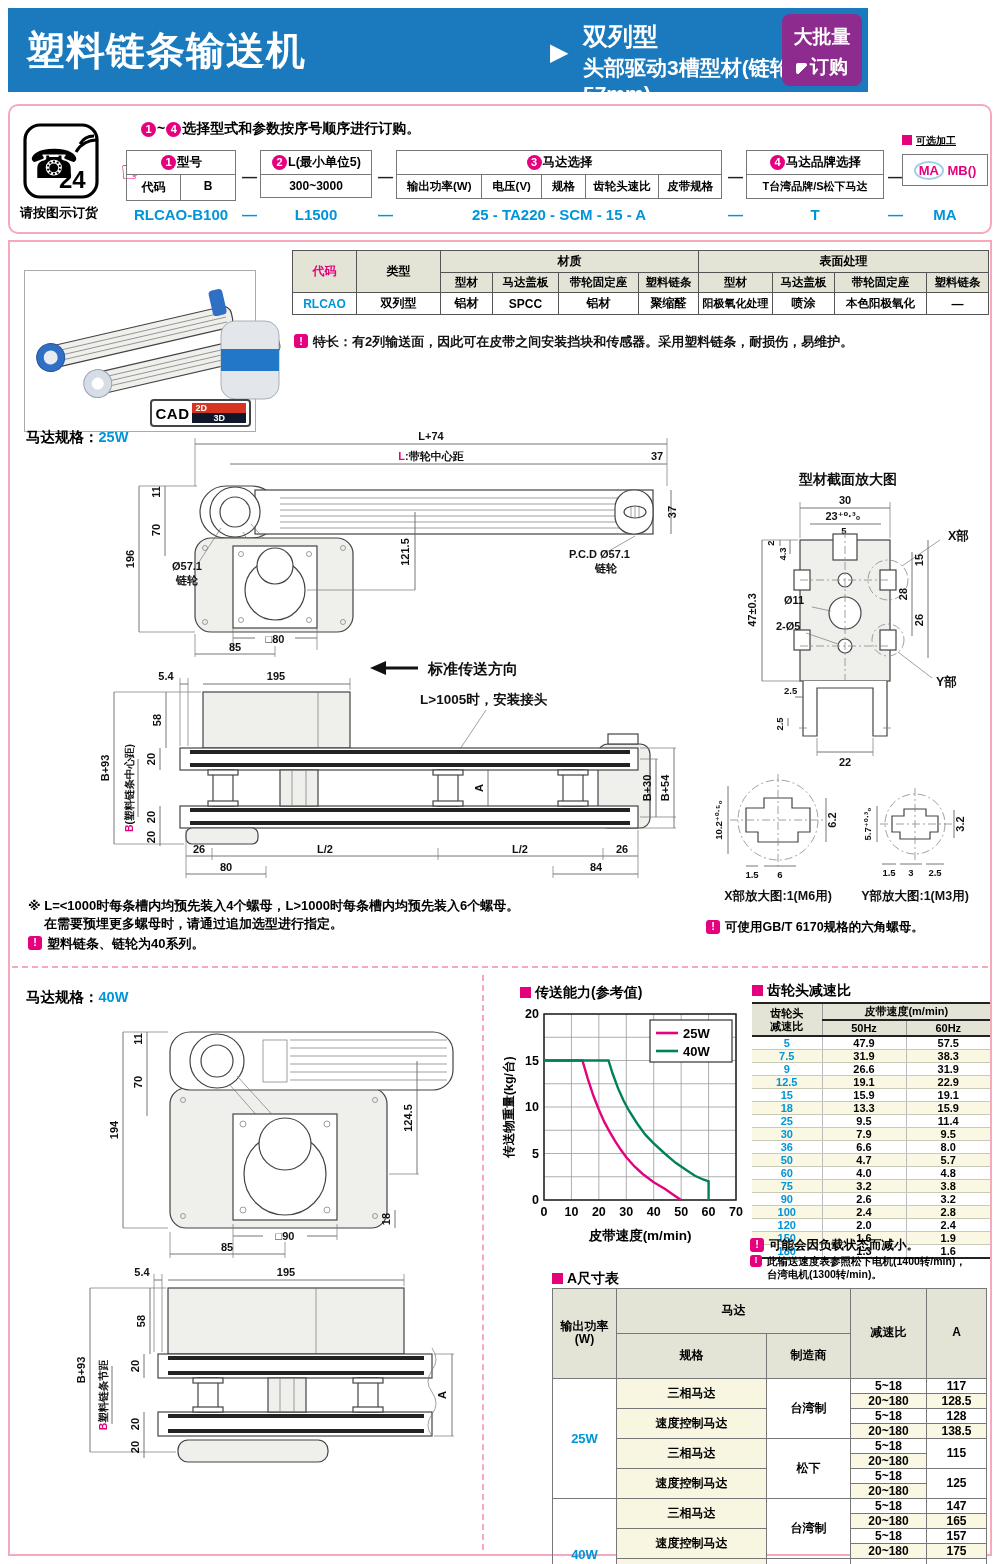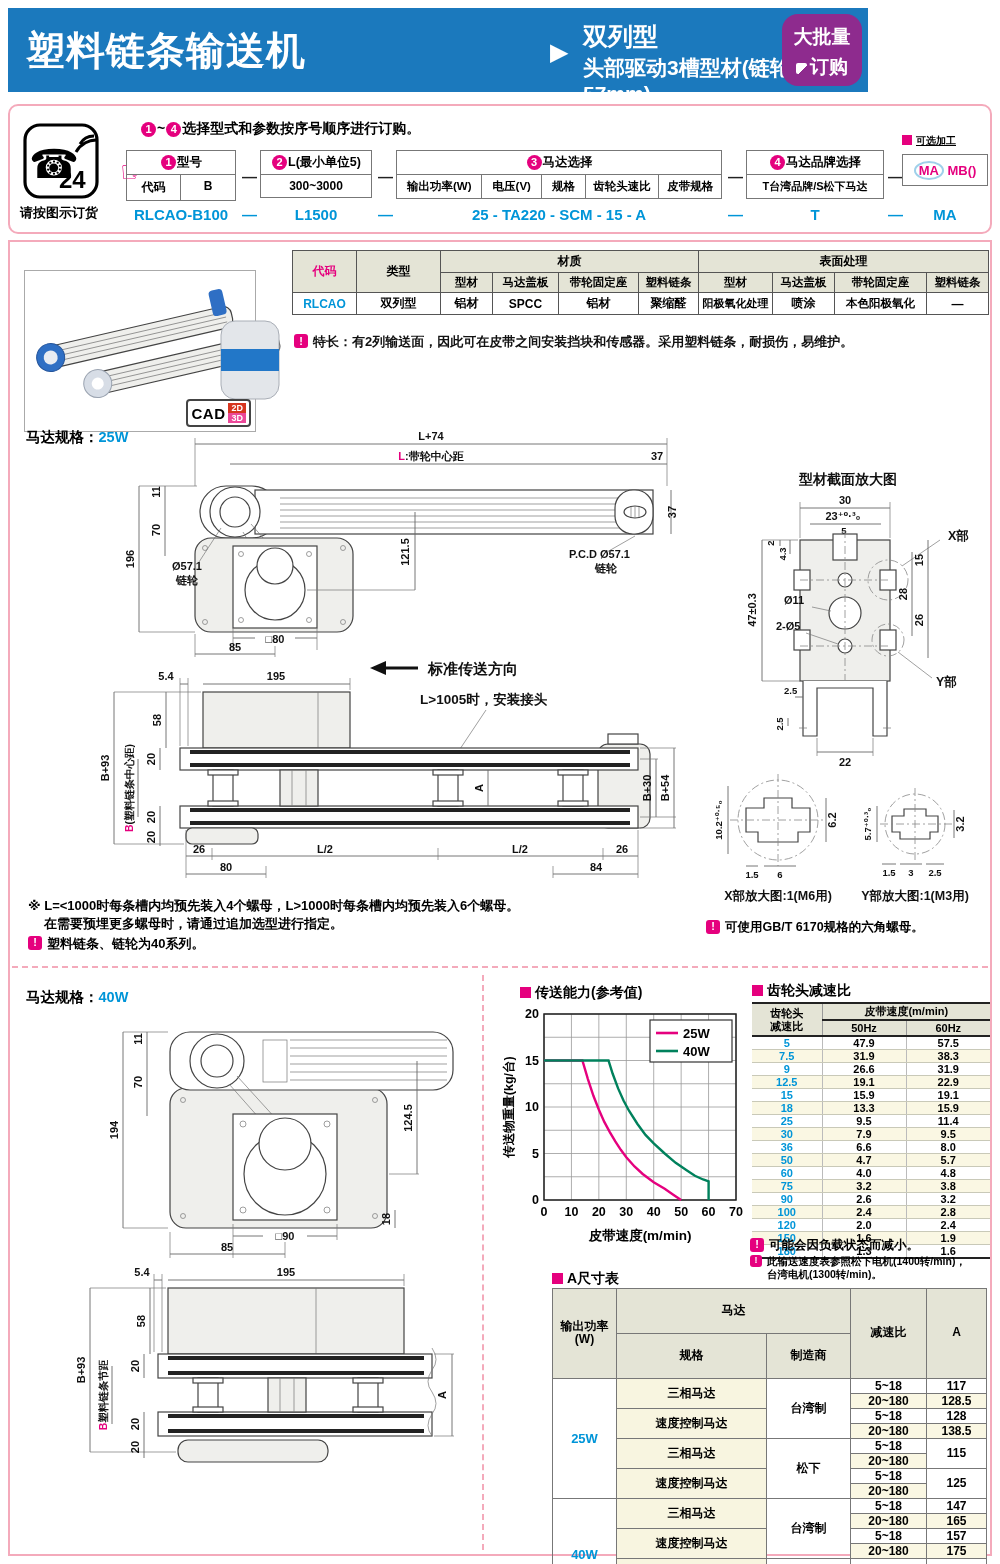--- a/index.html
+++ b/index.html
@@ -1,20 +1,20 @@
 <!DOCTYPE html>
 <html><head>
 <meta charset="utf-8">
 <style>
   * { box-sizing: border-box; margin:0; padding:0; }
   body { background:#fff; font-family:"Liberation Sans","DejaVu Sans",sans-serif; }
   .page { position:relative; width:1000px; height:1564px; background:#fff; overflow:hidden; }
   .abs { position:absolute; }
   .hdr { background:#1b79bd; color:#fff; }
-  .badge { background:#8e2b8e; color:#fff; border-radius:16px; text-align:center; }
+  .badge { background:#8e2b8e; color:#fff; border-radius:8px; text-align:center; }
   .badge-ico { display:inline-block; width:11px; height:11px; border-radius:2px; background:linear-gradient(135deg,#fff 62%,#8e2b8e 62%); margin-right:3px; vertical-align:-1px; }
   .pinkbox { border:2px solid #f4aabb; border-radius:10px; background:#fff; }
   .mainbox { border:2px solid #f4aabb; background:#fff; }
   .numc { display:inline-flex; width:15px; height:15px; border-radius:50%; background:#e5007e; color:#fff; font-size:11px; font-weight:bold; align-items:center; justify-content:center; margin:0 1px; }
   .sq { display:inline-block; width:11px; height:11px; background:#e5007e; margin-right:4px; vertical-align:-1px; }
   .ico-info { display:inline-flex; width:14px; height:14px; min-width:14px; border-radius:3px; background:#e5007e; color:#fff; font-size:11px; font-weight:bold; align-items:center; justify-content:center; margin-right:5px; }
   .mg { color:#e5007e; fill:#e5007e; }
   .bl { color:#0095d8; }
   .bold { font-weight:bold; }
   .grp { border:1px solid #777; }
@@ -159,21 +159,21 @@
           <circle cx="68" cy="99" r="6" fill="#fff"></circle>
         <rect x="196" y="34" width="14" height="26" rx="4" fill="#2f6fc4"></rect>
       </g>
       <rect x="196" y="50" width="58" height="78" rx="14" fill="#e3e6ea" stroke="#a9aeb6"></rect>
       <rect x="196" y="78" width="58" height="22" fill="#2277c8"></rect>
     </svg>
     <div class="abs" style="right:4px;bottom:4px;display:flex;align-items:center;border:2px solid #444;background:#fff;border-radius:4px;padding:2px 3px;">
       <span class="bold" style="font-size:15px;letter-spacing:0.5px;">CAD</span>
       <span style="display:inline-block;margin-left:3px;">
         <span style="display:block;background:#d6351f;color:#fff;font-size:9px;font-weight:bold;padding:0 3px;">2D</span>
-        <span style="display:block;background:#ec4899;color:#fff;font-size:9px;font-weight:bold;padding:0 3px;">3D</span>
+        <span style="display:block;background:#0f172a;color:#fff;font-size:9px;font-weight:bold;padding:0 21px;">3D</span>
       </span>
     </div>
   </div>
 
   <table class="mtbl abs" style="left:292px;top:250px;">
     <colgroup>
         <col style="width:64px">
         <col style="width:84px">
         <col style="width:52px">
         <col style="width:66px">

